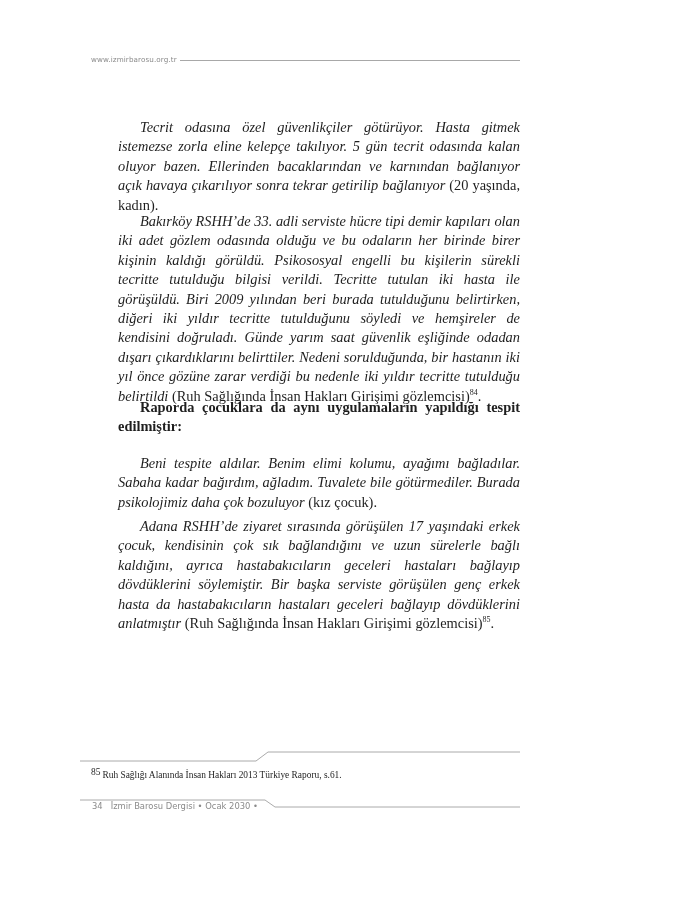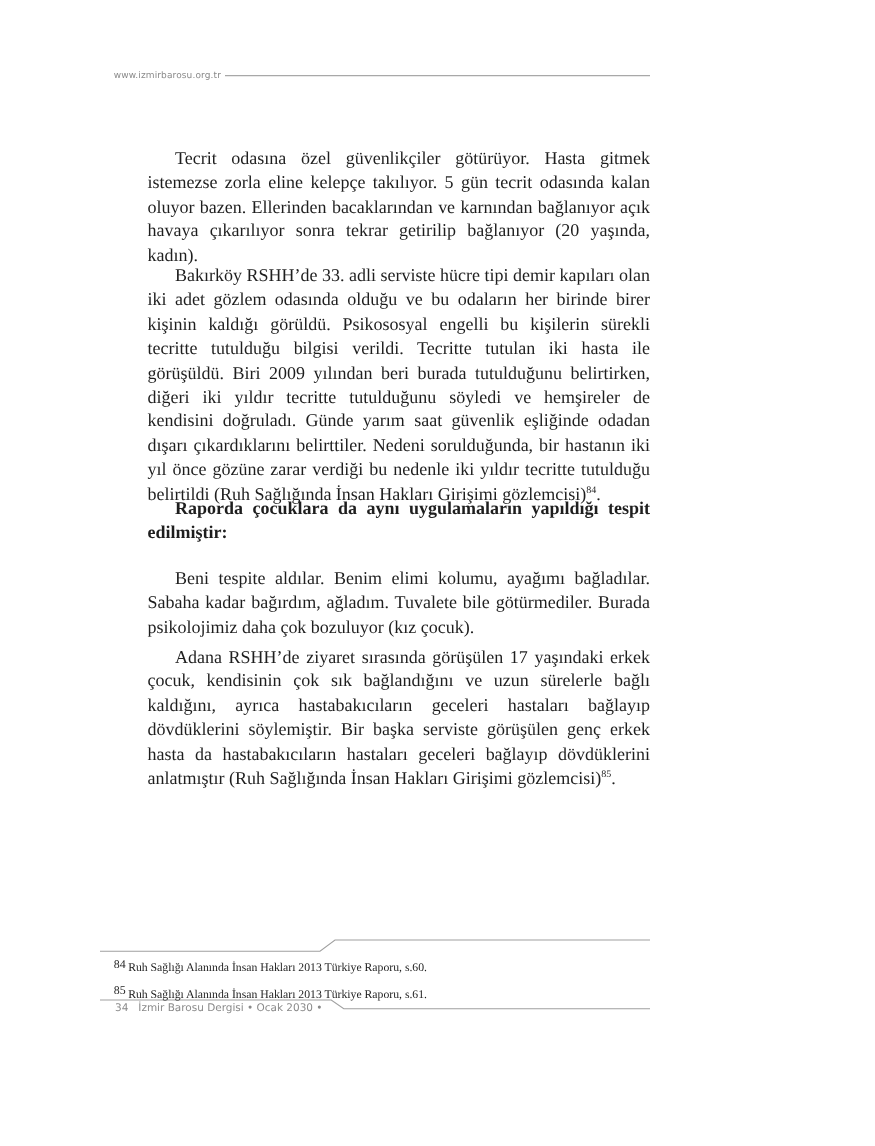--- a/index.html
+++ b/index.html
@@ -9,21 +9,21 @@
       position: absolute; left: 91px; top: 55px;
       font-family: "DejaVu Sans", sans-serif; font-size: 7.2px; color: #8a8a8a; letter-spacing: 0.1px;
     }
     .header-line { position: absolute; left: 180px; top: 60px; width: 340px; height: 1px; background: #a8a8a8; }
     .body-text {
       position: absolute; left: 118px; width: 402px;
       font-family: "Liberation Serif", "DejaVu Serif", serif; font-size: 14.4px; line-height: 19.4px;
       color: #1e1e1e; text-align: justify; hyphens: manual;
     }
     .para { margin: 0; text-indent: 22px; }
-    .it { }
+    .it { font-style: italic; }
     .bold { font-weight: bold; }
     sup.fn { font-size: 8px; vertical-align: super; line-height: 0; }
     .footnotes {
       position: absolute; left: 91px; top: 766px; width: 430px;
       font-family: "Liberation Serif", "DejaVu Serif", serif; font-size: 9.4px; color: #1e1e1e;
     }
     .footnote { margin: 0 0 6px 0; line-height: 12px; }
     .footnote .num { font-size: 9.5px; vertical-align: 3px; margin-right: 2px; }
     .footer-text {
       position: absolute; left: 92px; top: 801px;
@@ -61,21 +61,20 @@
     <p class="para"><span class="it">Beni tespite aldılar. Benim elimi kolumu, ayağımı bağladılar. Sabaha kadar bağırdım, ağladım. Tuvalete bile götürmediler. Burada psikolojimiz daha çok bozuluyor</span><span> (kız çocuk).</span></p>
   </div>
 
   <div class="body-text" style="top:517px;">
     <p class="para"><span class="it">Adana RSHH’de ziyaret sırasında görüşülen 17 yaşındaki erkek çocuk, kendisinin çok sık bağlandığını ve uzun sürelerle bağlı kaldığını, ayrıca has­tabakıcıların geceleri hastaları bağlayıp dövdüklerini söylemiştir. Bir başka serviste görüşülen genç erkek hasta da hastabakıcıların hastaları geceleri bağlayıp dövdüklerini anlatmıştır</span><span> (Ruh Sağlığında İnsan Hakları Girişimi gözlemcisi)</span><sup class="fn">85</sup><span>.</span></p>
   </div>
 
 
 
   <div class="footnotes">
-    <p class="footnote"><span class="num">84</span><span>Ruh Sağlığı Alanında İnsan Hakları 2013 Türkiye Raporu, s.60.</span></p>
     <p class="footnote"><span class="num">85</span><span>Ruh Sağlığı Alanında İnsan Hakları 2013 Türkiye Raporu, s.61.</span></p>
   </div>
 
   <div class="footer-text">
     <span class="pg">34</span><span>İzmir Barosu Dergisi • Ocak 2030 •</span>
   </div>
 
 </div>
 
 </body></html>

